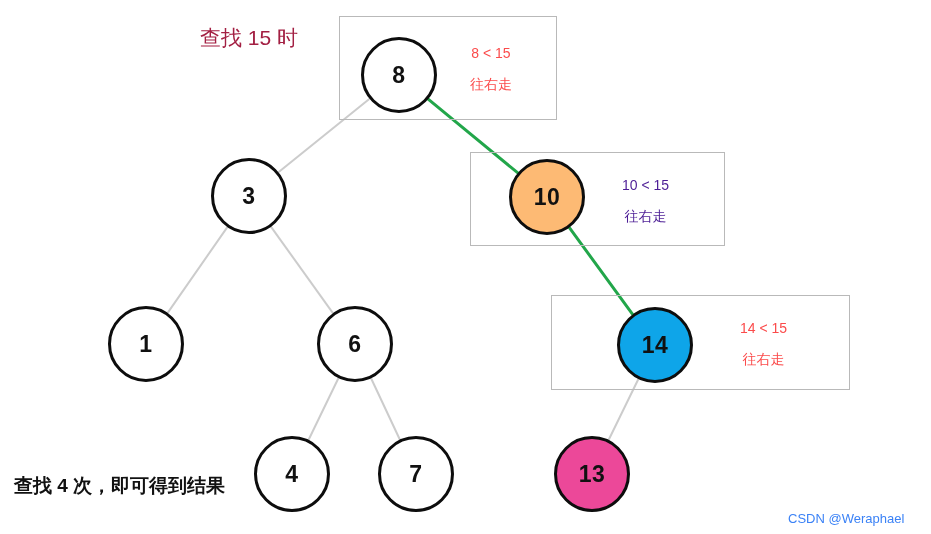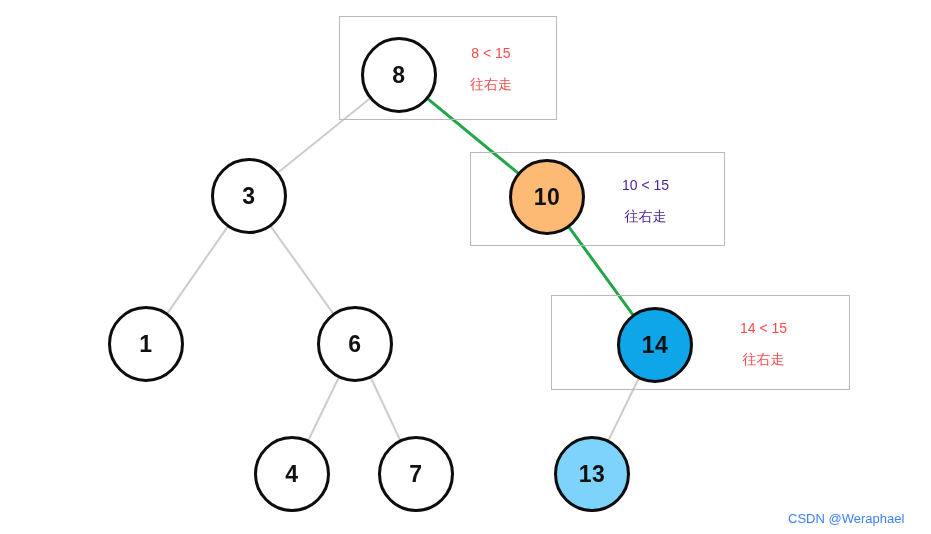--- a/index.html
+++ b/index.html
@@ -94,20 +94,21 @@
       <line x1="370.2017440823186" y1="98.23059310692966" x2="277.7982559176814" y2="172.76940689307034" stroke="#cccccc" stroke-width="2" stroke-linecap="round"></line>
       <line x1="427.5502786006823" y1="98.53468911677868" x2="518.4497213993177" y2="173.46531088322132" stroke="#22a64a" stroke-width="3" stroke-linecap="round"></line>
       <line x1="227.86460217879733" y1="226.36930949066016" x2="167.13539782120267" y2="313.63069050933984" stroke="#cccccc" stroke-width="2" stroke-linecap="round"></line>
       <line x1="270.54424788144877" y1="226.08064798541898" x2="333.45575211855123" y2="313.919352014581" stroke="#cccccc" stroke-width="2" stroke-linecap="round"></line>
       <line x1="568.8103555921987" y1="226.88826507079074" x2="633.1896444078013" y2="315.11173492920926" stroke="#22a64a" stroke-width="3" stroke-linecap="round"></line>
       <line x1="338.8641646386983" y1="377.2961682058606" x2="308.1358353613017" y2="440.7038317941394" stroke="#cccccc" stroke-width="2" stroke-linecap="round"></line>
       <line x1="370.717254951033" y1="377.4957892399064" x2="400.282745048967" y2="440.5042107600936" stroke="#cccccc" stroke-width="2" stroke-linecap="round"></line>
       <line x1="638.763093955315" y1="378.24699809149797" x2="608.236906044685" y2="440.75300190850203" stroke="#cccccc" stroke-width="2" stroke-linecap="round"></line>
     </svg>
 
+  <div class="title-label" style="left: 200px; top: 24px;">查找 15 时</div>
 
   <div class="ann-box" style="left: 339px; top: 16px; width: 218px; height: 104px; border-color: rgb(185, 185, 185);"></div>
   <div class="ann-box" style="left: 470px; top: 152px; width: 255px; height: 94px; border-color: rgb(185, 185, 185);"></div>
   <div class="ann-box" style="left: 551px; top: 295px; width: 299px; height: 95px; border-color: rgb(185, 185, 185);"></div>
 
   <div class="ann-text" style="left: 470px; top: 38px; color: rgb(251, 75, 75);">
     <span class="ln">8 &lt; 15</span>
     <span class="ln">往右走</span>
   </div>
   <div class="ann-text" style="left: 622px; top: 170px; color: #4c1d95;">
@@ -137,20 +138,21 @@
       </div>
       <div class="node" style="left: 617px; top: 307px; width: 76px; height: 76px; border-color: rgb(13, 13, 13); background: #0ea5e9;">
         <span>14</span>
       </div>
       <div class="node" style="left: 254px; top: 436px; width: 76px; height: 76px; border-color: rgb(13, 13, 13); background: rgb(255, 255, 255);">
         <span>4</span>
       </div>
       <div class="node" style="left: 378px; top: 436px; width: 76px; height: 76px; border-color: rgb(13, 13, 13); background: rgb(255, 255, 255);">
         <span>7</span>
       </div>
-      <div class="node" style="left: 554px; top: 436px; width: 76px; height: 76px; border-color: rgb(13, 13, 13); background: #7dd3fc;">
+      <div class="node" style="left: 554px; top: 436px; width: 76px; height: 76px; border-color: rgb(13, 13, 13); background: #ec4899;">
         <span>13</span>
       </div>
     </div>
 
+  <div class="note-black" style="left: 14px; top: 473px;">查找 4 次，即可得到结果</div>
   <div class="watermark" style="left: 788px; top: 511px;">CSDN @Weraphael</div>
 
 </div>
 
 </body></html>

